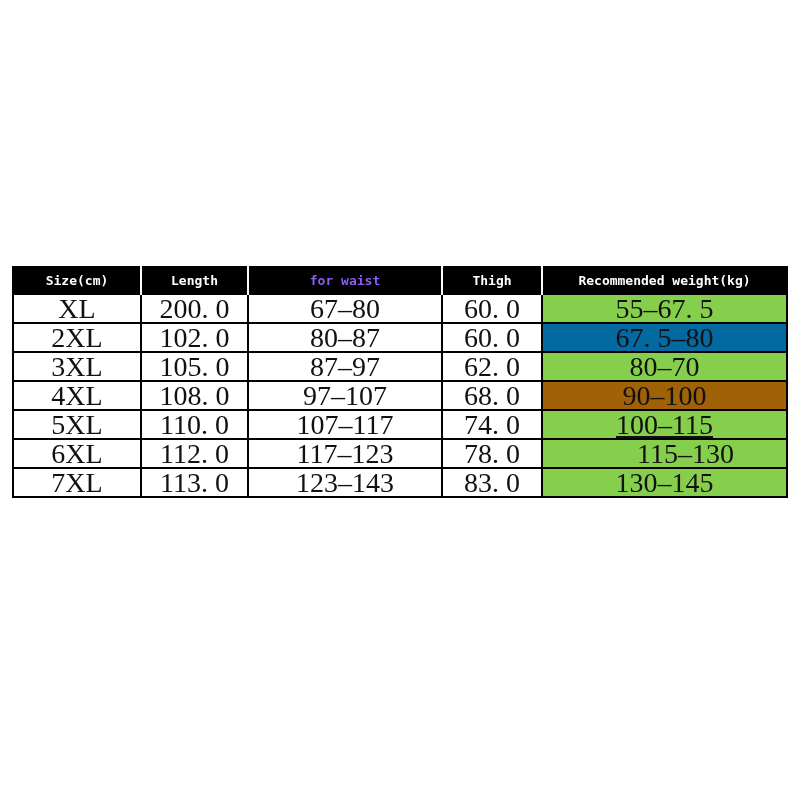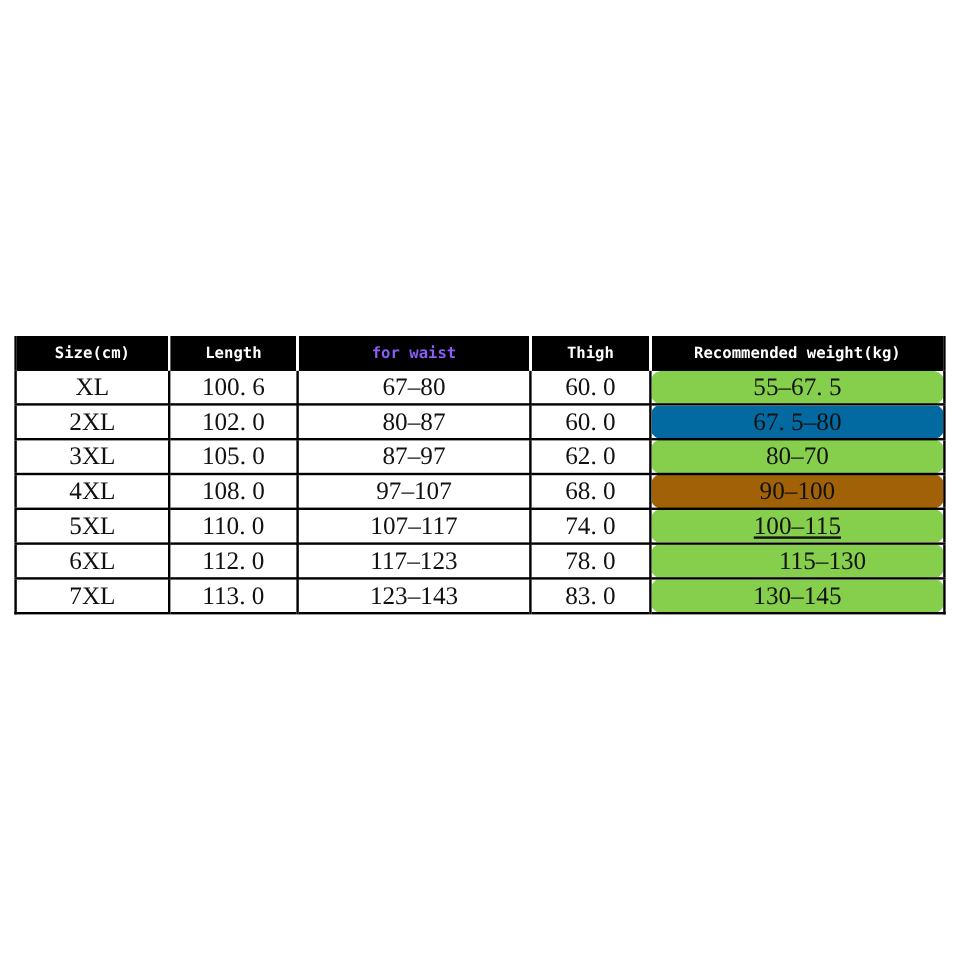--- a/index.html
+++ b/index.html
@@ -18,21 +18,21 @@
     position: relative;
     width: 800px;
     height: 800px;
     box-sizing: border-box;
   }
 
   
   .size-chart-wrap {
     position: absolute;
     left: 12px;
-    top: 280px;
+    top: 266px;
     width: 702px;
   }
 
   table.size-chart {
     width: 774px;
     border-collapse: collapse;
     table-layout: fixed;
     background: #ffffff;
   }
 
@@ -66,21 +66,21 @@
   thead th:last-child {
     border-right: none;
   }
 
   
   tbody td {
     height: 27px;
     text-align: center;
     vertical-align: middle;
     font-family: "Liberation Serif", serif;
-    font-size: 21px;
+    font-size: 28px;
     font-weight: 400;
     color: #111111;
     background: #ffffff;
     border-right: 2px solid #000000;
     border-bottom: 2px solid #000000;
     padding: 0 2px;
     white-space: nowrap;
     overflow: hidden;
     line-height: 25px;
   }
@@ -95,21 +95,21 @@
     border-top: none;
   }
 
   
   table.size-chart {
     border-left: 2px solid #000000;
     border-right: 2px solid #000000;
     border-bottom: 2px solid #000000;
   }
   tbody td.first-col { border-left: none; }
-  tbody td.weight-col:last-child { border-right: none; border-radius: 10px; }
+  tbody td.weight-col:last-child { border-right: none; }
   tbody tr:last-child td { border-bottom: none; }
 </style>
 </head>
 <body>
 
 <div class="page">
   <div class="size-chart-wrap">
     <table class="size-chart">
       <colgroup>
         <col class="c-size">
@@ -123,21 +123,21 @@
           <th style="background-color: rgb(0, 0, 0); color: rgb(255, 255, 255);">Size(cm)</th>
           <th style="background-color: rgb(0, 0, 0); color: rgb(255, 255, 255); margin-left: 25px;">Length</th>
           <th style="background-color: rgb(0, 0, 0); color: #8b5cf6;">for waist</th>
           <th style="background-color: rgb(0, 0, 0); color: rgb(255, 255, 255);">Thigh</th>
           <th style="background-color: rgb(0, 0, 0); color: rgb(255, 255, 255);">Recommended weight(kg)</th>
         </tr>
       </thead>
       <tbody>
         <tr>
           <td class="first-col">XL</td>
-          <td>100. 6</td>
+          <td>200. 0</td>
           <td>67–80</td>
           <td>60. 0</td>
           <td class="weight-col" style="background-color: rgb(133, 207, 77);">55–67. 5</td>
         </tr>
         <tr>
           <td class="first-col">2XL</td>
           <td>102. 0</td>
           <td>80–87</td>
           <td>60. 0</td>
           <td class="weight-col" style="background-color: #0369a1; margin-top: 20px;">67. 5–80</td>

